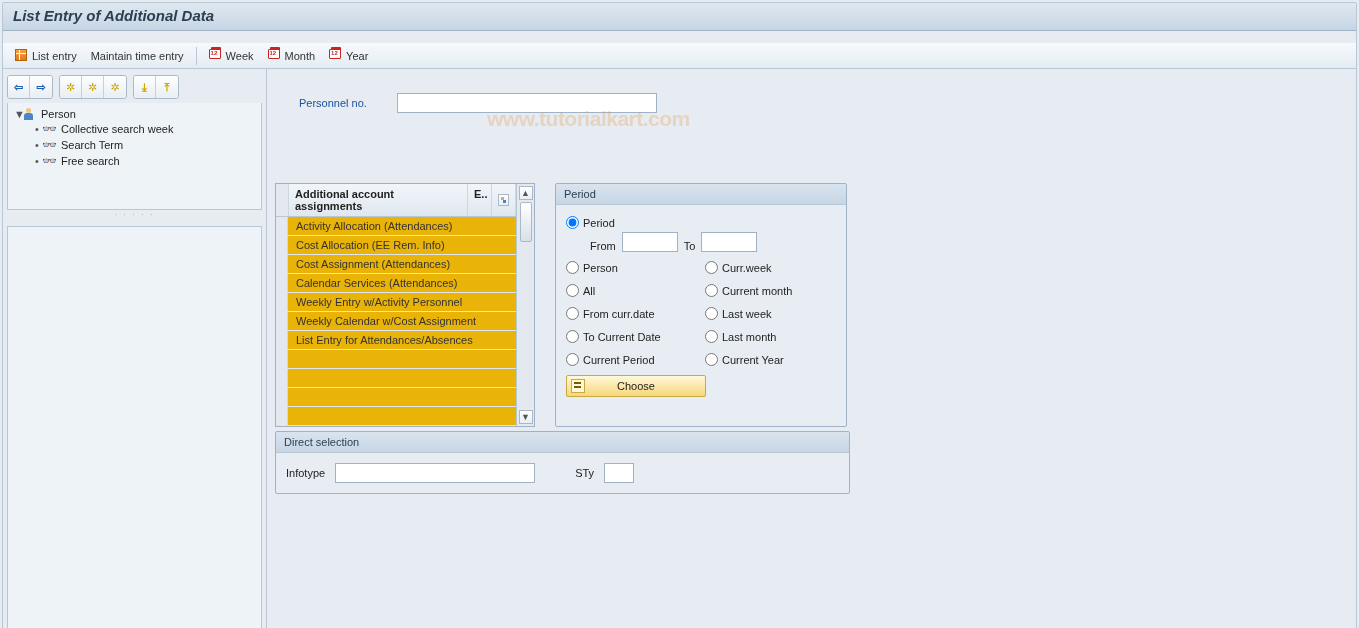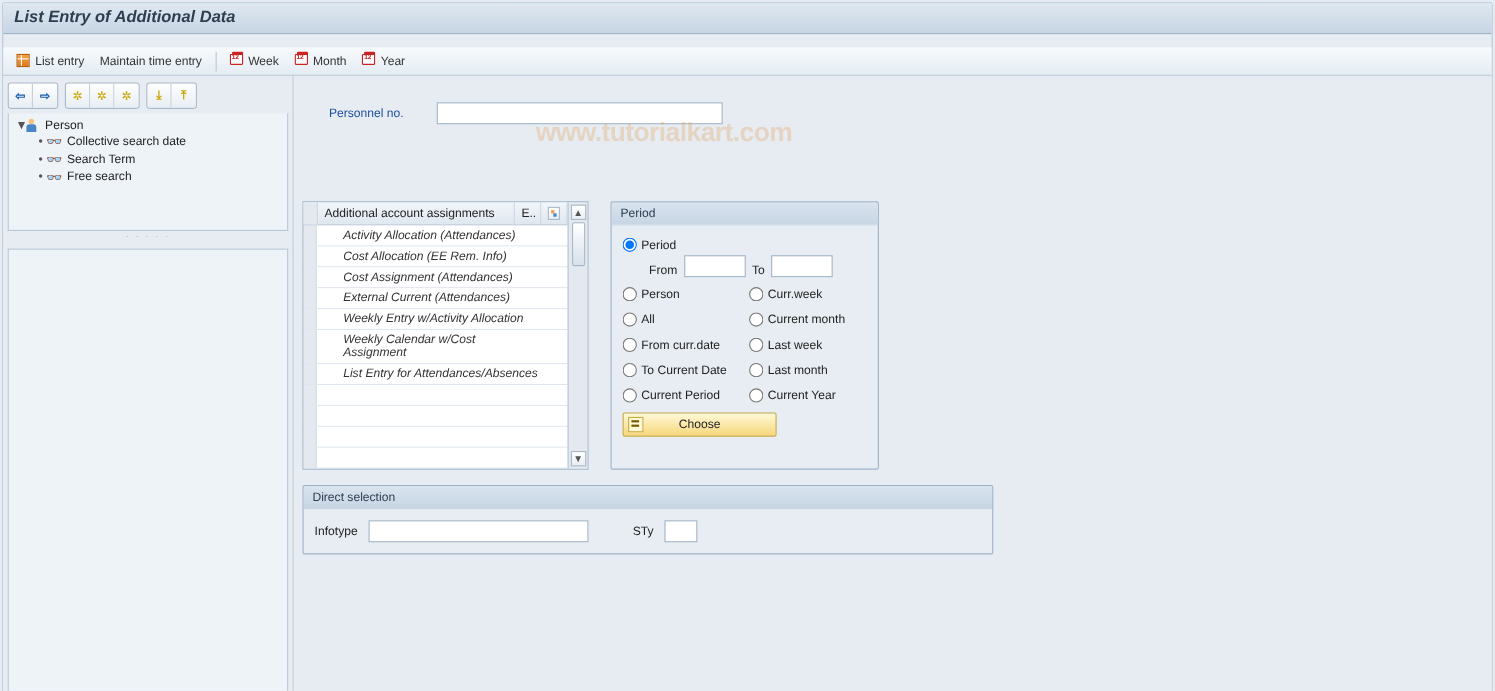--- a/index.html
+++ b/index.html
@@ -123,72 +123,72 @@
     border:1px solid #9fb2c6;background:#fff;height:20px;padding:2px 4px;
   }
 
   .mid-row{display:flex;gap:20px;margin-top:70px;}
 
   .grid-box{
     border:1px solid #9fb2c6;background:#e7edf3;width:260px;
     display:flex;
   }
   .grid-inner{flex:1;}
-  .grid-header{display:flex;background:linear-gradient(#f2f6fa,#dfe7ef);border-bottom:1px solid #b8c7d6;font-weight:normal;}
+  .grid-header{display:flex;background:linear-gradient(#f2f6fa,#dfe7ef);border-bottom:1px solid #b8c7d6;font-weight:bold;}
   .gh-cell{padding:4px 6px;border-right:1px solid #cdd7e1;}
   .gh-cell.grab{width:12px;background:#e3e9ef;}
   .gh-main{flex:1;}
   .gh-e{width:24px;}
   .gh-ico{width:24px;display:flex;align-items:center;justify-content:center;}
   .gh-ico .cfg{width:12px;height:12px;background:linear-gradient(#fff,#e8eef4);border:1px solid #aab9c8;display:inline-block;position:relative;}
   .gh-ico .cfg::before{content:"";position:absolute;left:2px;top:2px;width:3px;height:3px;background:#f3a24a;}
   .gh-ico .cfg::after{content:"";position:absolute;right:2px;bottom:2px;width:3px;height:3px;background:#4a86c5;}
   .grid-row{display:flex;border-bottom:1px solid #dfe6ed;}
   .gr-grab{width:12px;background:#e3e9ef;border-right:1px solid #cdd7e1;}
-  .gr-cell{flex:1;padding:3px 24px;background:#ffffff;color:#333;cursor:pointer;font-style:italic;}
+  .gr-cell{flex:1;padding:3px 8px;background:#eab308;color:#333;cursor:pointer;}
   .grid-scroll{width:18px;border-left:1px solid #b8c7d6;background:#e3e9ef;display:flex;flex-direction:column;justify-content:space-between;align-items:center;padding:2px 0;}
   .sb-btn{width:14px;height:14px;background:linear-gradient(#fff,#e8eef4);border:1px solid #aab9c8;font-size:9px;display:flex;align-items:center;justify-content:center;cursor:pointer;color:#555;}
   .sb-track{flex:1;width:14px;display:flex;flex-direction:column;align-items:center;}
   .sb-thumb{width:12px;height:40px;background:linear-gradient(#fff,#d7e0e9);border:1px solid #aab9c8;border-radius:2px;margin-top:2px;}
 
   .group-box{
     border:1px solid #9fb2c6;background:#e7edf3;border-radius:2px;
   }
   .group-title{
     background:linear-gradient(#d9e4ef,#c7d5e4);
     padding:4px 8px;color:#2c3e50;border-bottom:1px solid #b8c7d6;
     border-radius:2px 2px 0 0;
   }
   .group-body{padding:8px 10px;}
-  .period-box{width:244px;}
+  .period-box{width:292px;}
   .radio-row{display:flex;align-items:center;margin:3px 0;}
   .radio-grid{display:grid;grid-template-columns:1fr 1fr;gap:4px 8px;margin-top:6px;}
   input[type=radio]{margin:0 4px 0 0;}
   .choose-btn{
     display:flex;align-items:center;justify-content:center;
     width:140px;height:22px;margin-top:6px;
     background:linear-gradient(#fff9d9,#f6d77a);
     border:1px solid #caa93e;border-radius:2px;cursor:pointer;
     position:relative;
   }
   .choose-btn .ic{position:absolute;left:4px;top:3px;width:14px;height:14px;border:1px solid #caa93e;background:#fff9d9;}
   .choose-btn .ic::before{content:"";position:absolute;left:2px;top:2px;width:7px;height:2px;background:#7a5b00;}
   .choose-btn .ic::after{content:"";position:absolute;left:2px;top:6px;width:7px;height:2px;background:#7a5b00;}
 
-  .direct-box{width:628px;margin-top:14px;}
+  .direct-box{width:575px;margin-top:4px;}
   .direct-body{display:flex;align-items:center;gap:10px;padding:10px;}
 
   .from-to input{width:56px;}
   .from-to .lbl{margin:0 6px;}
 
   .outer-frame{border:1px solid #b8c7d6;border-radius:2px;margin:2px;padding:0;}
 
   .watermark{
     position:absolute;top:38px;left:220px;
-    font-size:24px;font-weight:bold;color:rgba(230,140,50,0.25);
+    font-size:21px;font-weight:bold;color:rgba(230,140,50,0.25);
     font-style:normal;letter-spacing:-0.5px;
     pointer-events:none;
   }
 </style>
 </head>
 <body>
 
 <div class="outer-frame">
 <div class="title-bar">List Entry of Additional Data</div>
 
@@ -250,21 +250,21 @@
       <div class="tree-row">
         <span class="tree-caret">▼</span>
         <span class="tree-icon"><span class="icon-person"></span></span>
         <span>Person</span>
       </div>
       <div class="tree-row">
         <span class="tree-indent" style="width:18px"></span>
         <span class="tree-caret">•</span>
         <span class="icon-binoc">👓</span>
         <span style="width:4px"></span>
-        <span>Collective search date</span>
+        <span>Collective search week</span>
       </div>
       <div class="tree-row">
         <span class="tree-indent" style="width:18px"></span>
         <span class="tree-caret">•</span>
         <span class="icon-binoc">👓</span>
         <span style="width:4px"></span>
         <span>Search Term</span>
       </div>
       <div class="tree-row">
         <span class="tree-indent" style="width:18px"></span>
@@ -305,25 +305,25 @@
                 <div class="grid-row">
                   <div class="gr-grab"></div>
                   <div class="gr-cell">Cost Allocation (EE Rem. Info)</div>
                 </div>
                 <div class="grid-row">
                   <div class="gr-grab"></div>
                   <div class="gr-cell">Cost Assignment (Attendances)</div>
                 </div>
                 <div class="grid-row">
                   <div class="gr-grab"></div>
-                  <div class="gr-cell">External Current (Attendances)</div>
-                </div>
-                <div class="grid-row">
-                  <div class="gr-grab"></div>
-                  <div class="gr-cell">Weekly Entry w/Activity Allocation</div>
+                  <div class="gr-cell">Calendar Services (Attendances)</div>
+                </div>
+                <div class="grid-row">
+                  <div class="gr-grab"></div>
+                  <div class="gr-cell">Weekly Entry w/Activity Personnel</div>
                 </div>
                 <div class="grid-row">
                   <div class="gr-grab"></div>
                   <div class="gr-cell">Weekly Calendar w/Cost Assignment</div>
                 </div>
                 <div class="grid-row">
                   <div class="gr-grab"></div>
                   <div class="gr-cell">List Entry for Attendances/Absences</div>
                 </div>
               </div>

